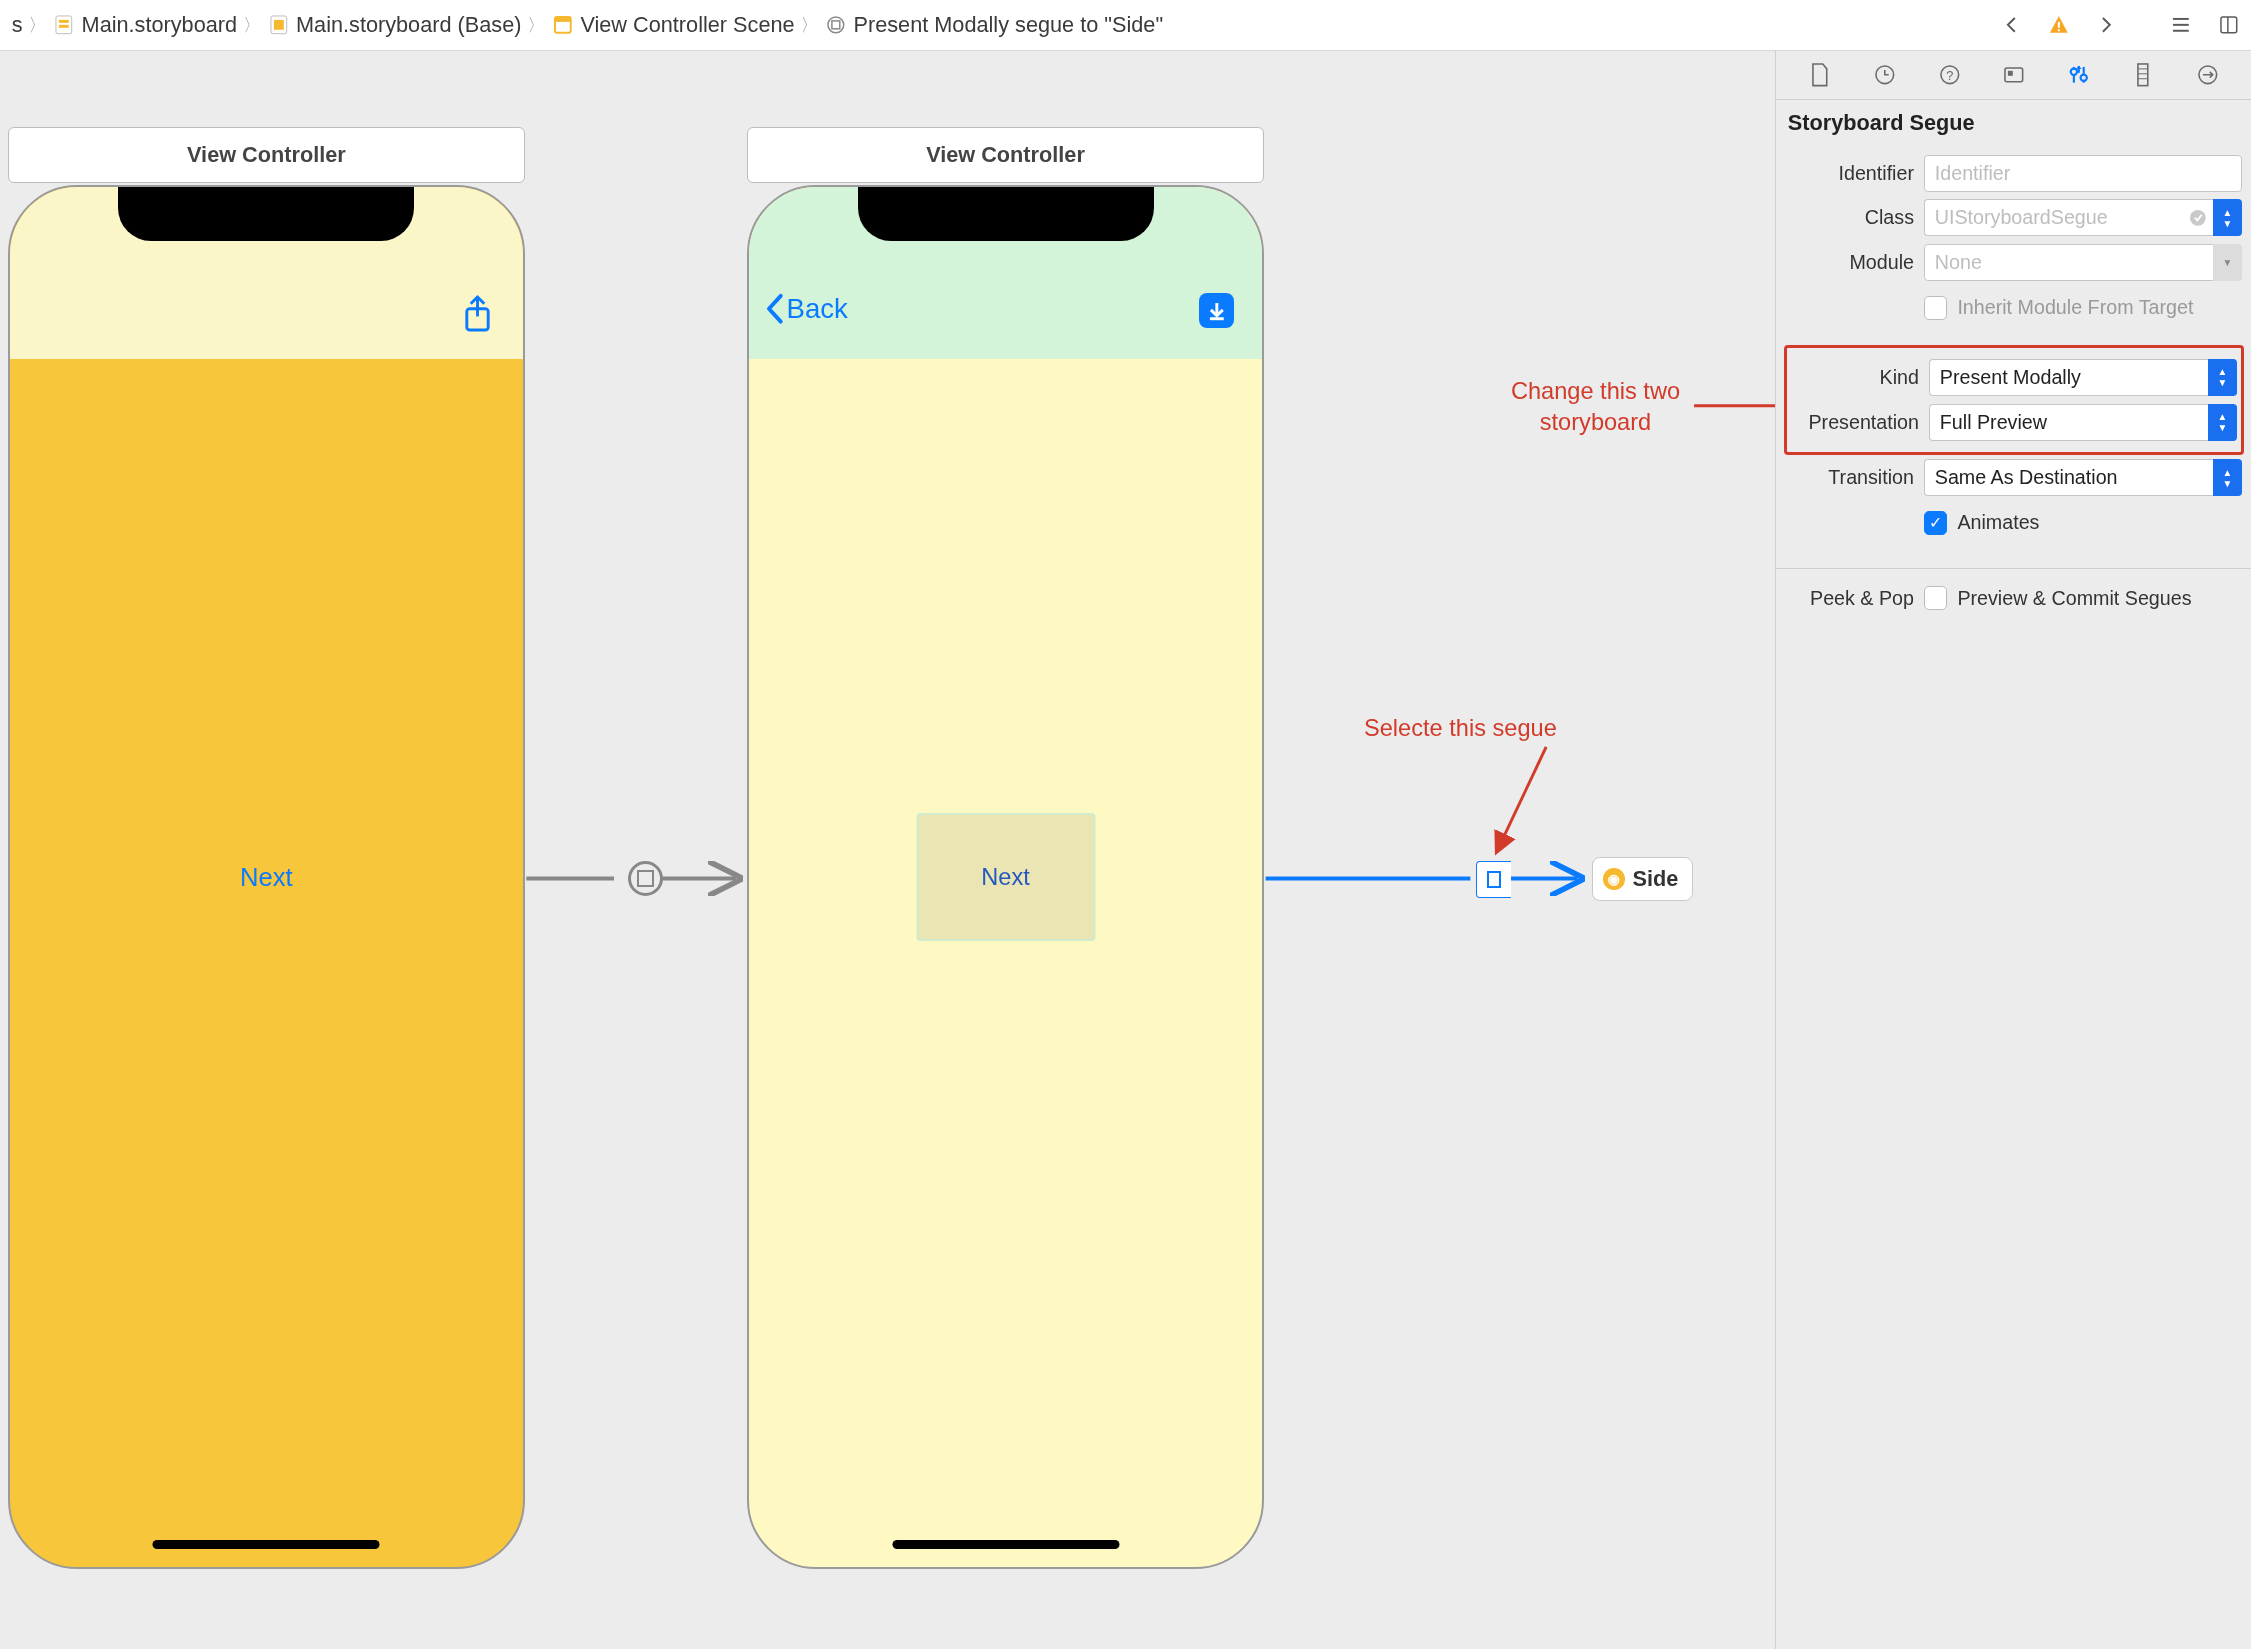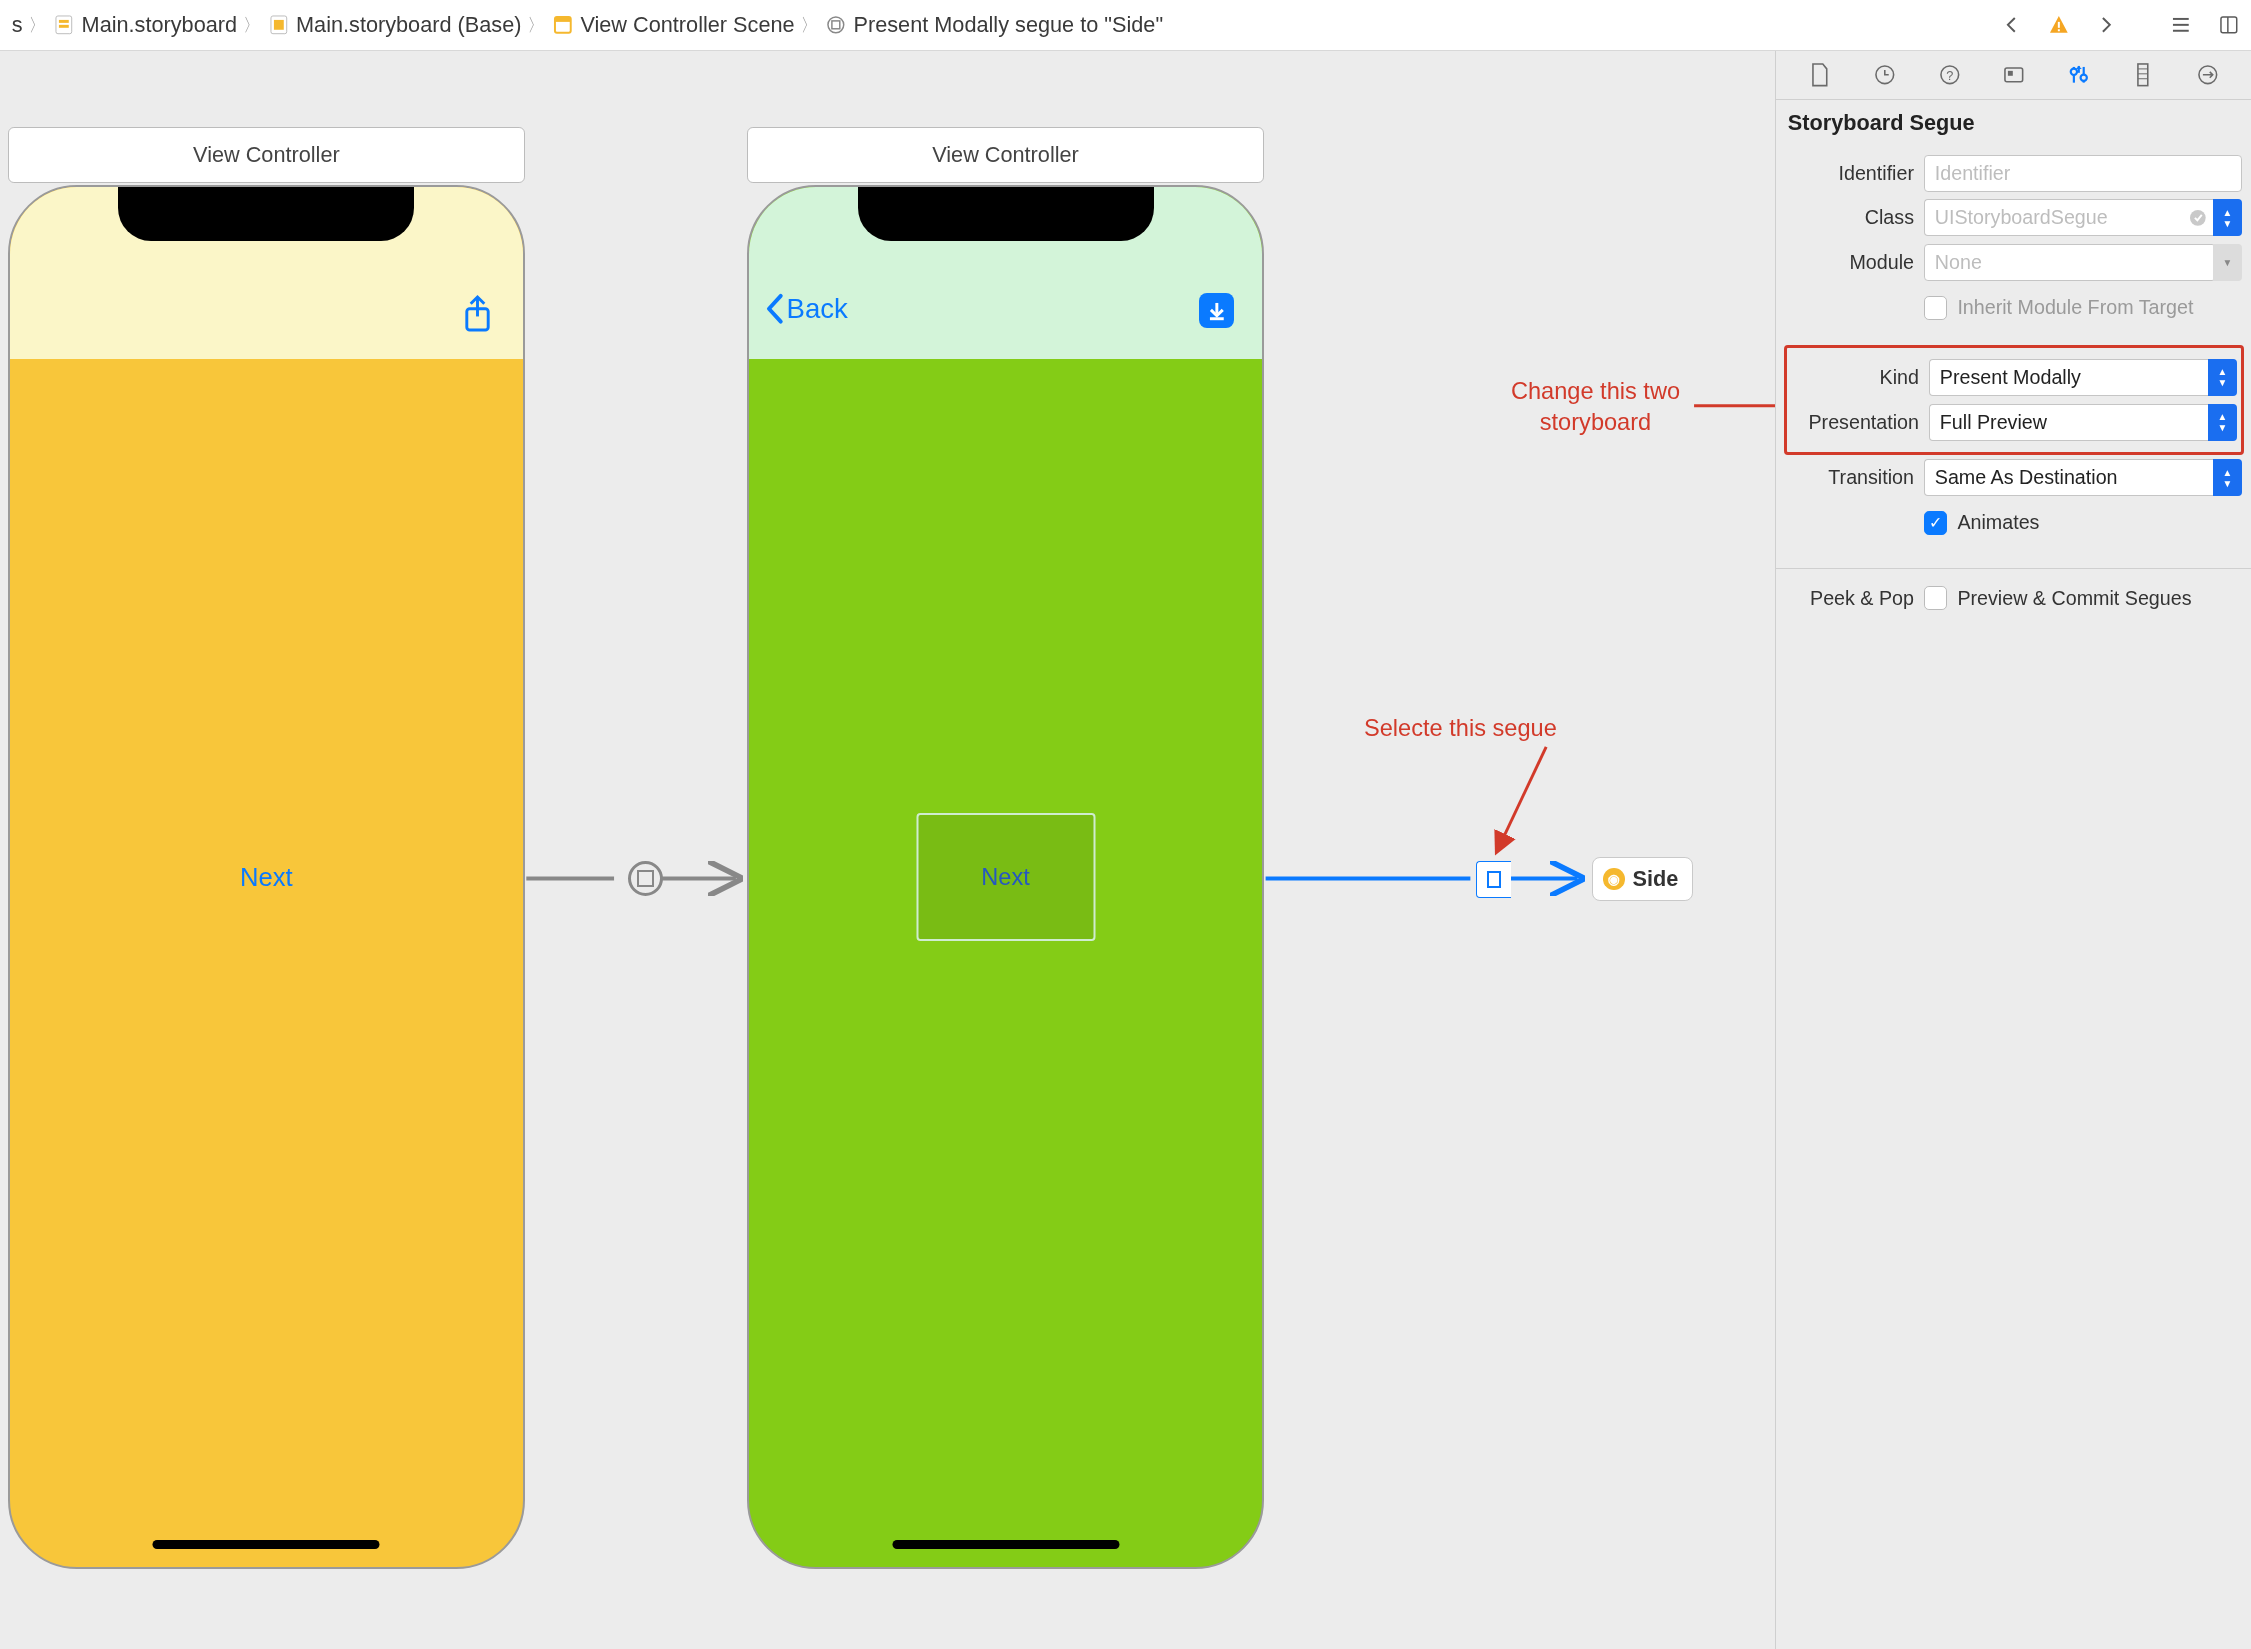--- a/index.html
+++ b/index.html
@@ -14,29 +14,29 @@
   .topbar-right { margin-left: auto; display: flex; align-items: center; gap: 15.8px; }
   .tb-btn { width: 31.5px; height: 31.5px; display: flex; align-items: center; justify-content: center; color: #5a5a5a; cursor: pointer; }
   .warn { color: #f5a623; }
 
   
   .main { flex: 1; display: flex; min-height: 0; }
   .canvas { flex: 1; position: relative; background: #ececec; border-right: 1px solid #cfcfcf; overflow: hidden; }
   .inspector { width: 476px; background: #ececec; display: flex; flex-direction: column; }
 
   
-  .scene-title { position: absolute; background: #fff; border: 1px solid #bcbcbc; border-radius: 5.9px; font-size: 21.7px; font-weight: 400; color: #444; text-align: center; padding: 13.8px 0; width: 517px; }
+  .scene-title { position: absolute; background: #fff; border: 1px solid #bcbcbc; border-radius: 5.9px; font-size: 21.7px; font-weight: 700; color: #444; text-align: center; padding: 13.8px 0; width: 517px; }
   .phone { position: absolute; width: 517px; height: 1384px; border: 2px solid #9a9a9a; border-radius: 69px; overflow: hidden; }
   .phone .notch { position: absolute; top: 0; left: 50%; transform: translateX(-50%); width: 296px; height: 54px; background: #000; border-radius: 0 0 33px 33px; }
   .phone .homebar { position: absolute; bottom: 17.7px; left: 50%; transform: translateX(-50%); width: 227px; height: 8.9px; background: #000; border-radius: 5.9px; }
   .phone.left { background: #f8c63a; }
   .phone.left .topzone { height: 172px; background: #fbf6c8; position: relative; }
   .share-ic { position: absolute; right: 27.6px; top: 106px; color: #0a7aff; }
   .phone .btn-next { position: absolute; left: 50%; top: 50%; transform: translate(-50%,-50%); font-size: 25.6px; color: #0a7aff; }
-  .phone.right { background: #84cc16; }
+  .phone.right { background: #fef9c3; }
   .phone.right .topzone { height: 172px; background: #d3f4d9; position: relative; }
   .back { position: absolute; left: 15.8px; top: 106px; color: #0a7aff; font-size: 27.6px; display: flex; align-items: center; gap: 2px; }
   .dl-ic { position: absolute; right: 27.6px; top: 106px; width: 35px; height: 35px; background: #0a7aff; border-radius: 7.9px; display: flex; align-items: center; justify-content: center; color: #fff; }
   .container-box { position: absolute; left: 50%; top: 50%; transform: translate(-50%,-50%); width: 179px; height: 128px; border: 2px solid #cfeccf; border-radius: 3.9px; background: rgba(0,0,0,0.08); display: flex; align-items: center; justify-content: center; color: #2558c0; font-size: 23.6px; }
 
   .segue-node { position: absolute; width: 35px; height: 35px; border: 3px solid #888; border-radius: 50%; background: #ececec; display:flex; align-items:center; justify-content:center; }
   .segue-node.sel { border-color: #0a7aff; }
   .segue-inner { width:17.7px; height:17.7px; border:2px solid #888; }
   .segue-node.sel .segue-inner { border-color:#0a7aff; }
   svg.conn { position: absolute; overflow: visible; pointer-events: none; }

